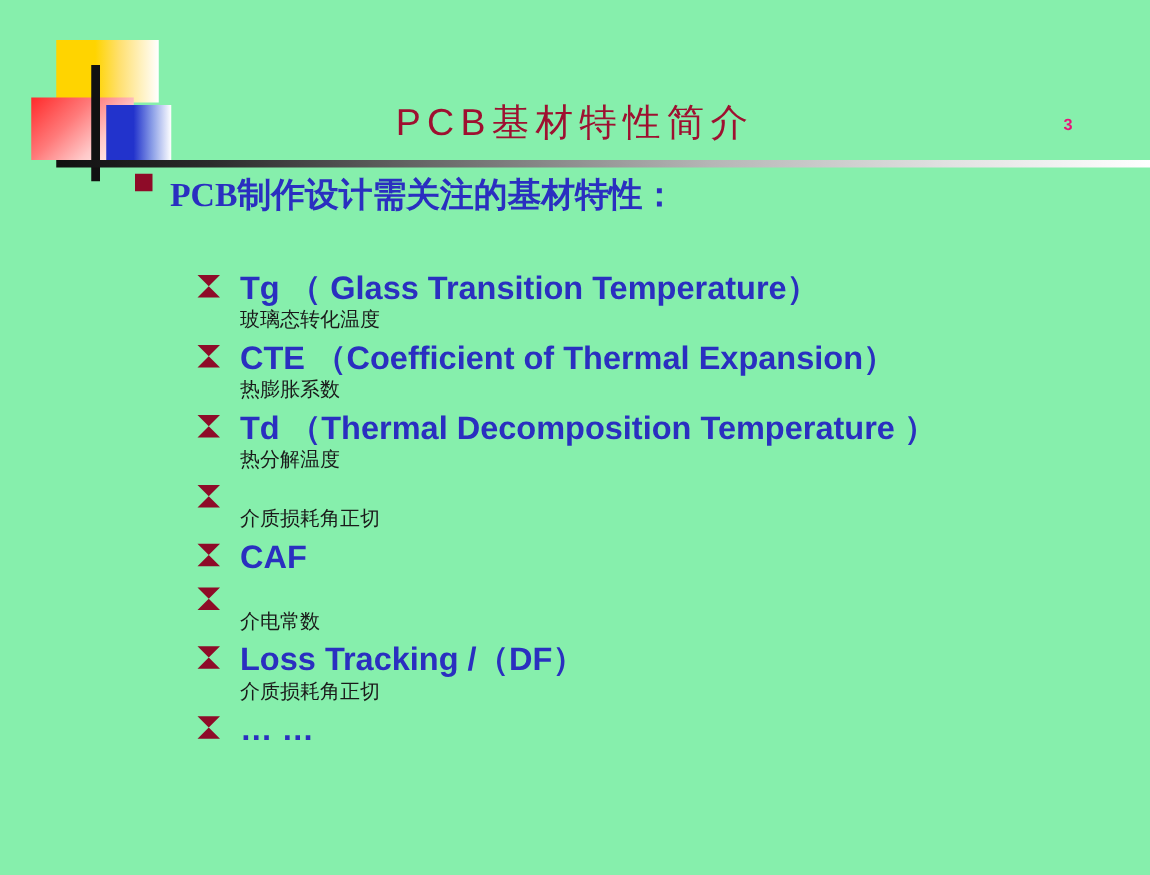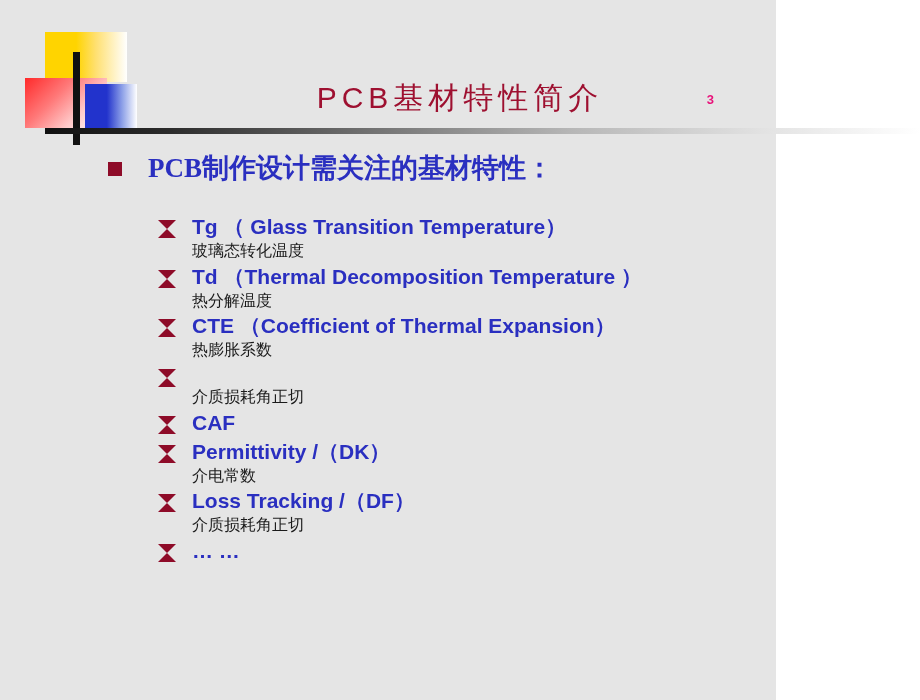--- a/index.html
+++ b/index.html
@@ -11,23 +11,23 @@
     height: 700px;
     background: #ffffff;
     font-family: "Liberation Sans", sans-serif;
     overflow: hidden;
     position: relative;
   }
 
   .slide {
     position: absolute;
     left: 0; top: 0;
-    width: 776px;
+    width: 920px;
     height: 700px;
-    background: #e5e5e5;
+    background: #86efac;
   }
 
   
   .logo-group {
     position: absolute;
     left: 0;
     top: 0;
     width: 300px;
     height: 160px;
   }
@@ -91,24 +91,22 @@
     top: 92px;
     font-size: 13px;
     font-weight: bold;
     color: #E8127A;
   }
 
   
   .heading-row {
     position: absolute;
     left: 108px;
-    top: 150px;
+    top: 138px;
     display: flex;
-    align-items: center;
-    gap: 12px;
   }
   .heading-bullet {
     width: 14px;
     height: 14px;
     background: #8E0B28;
     margin-right: 14px;
     flex: 0 0 auto;
     position: relative;
     top: 1px;
   }
@@ -151,21 +149,21 @@
     left: -9px;
     top: -9px;
     width: 0;
     height: 0;
     border: 9px solid transparent;
     border-bottom-color: #8E0B28;
   }
   .bullet-en {
     font-family: "Liberation Sans", sans-serif;
     font-weight: bold;
-    font-size: 21px;
+    font-size: 26px;
     color: #2A2FC0;
     line-height: 1.28;
     white-space: nowrap;
   }
   .bullet-cn {
     font-family: "Liberation Serif", serif;
     font-size: 16px;
     color: #1a1a1a;
     line-height: 1.3;
     margin-left: 34px;
@@ -199,51 +197,50 @@
       <div class="bullet-main">
         <span class="diamond"></span>
         <span class="bullet-en">Tg  （ Glass Transition Temperature）</span>
       </div>
       <div class="bullet-cn">玻璃态转化温度</div>
     </div>
 
     <div class="bullet-item">
       <div class="bullet-main">
         <span class="diamond"></span>
+        <span class="bullet-en">CTE  （Coefficient of Thermal Expansion）</span>
+      </div>
+      <div class="bullet-cn">热膨胀系数</div>
+    </div>
+
+    <div class="bullet-item">
+      <div class="bullet-main">
+        <span class="diamond"></span>
         <span class="bullet-en">Td  （Thermal Decomposition Temperature ）</span>
       </div>
       <div class="bullet-cn">热分解温度</div>
     </div>
 
     <div class="bullet-item">
       <div class="bullet-main">
         <span class="diamond"></span>
-        <span class="bullet-en">CTE  （Coefficient of Thermal Expansion）</span>
-      </div>
-      <div class="bullet-cn">热膨胀系数</div>
-    </div>
-
-    <div class="bullet-item">
-      <div class="bullet-main">
-        <span class="diamond"></span>
       </div>
       <div class="bullet-cn">介质损耗角正切</div>
     </div>
 
     <div class="bullet-item">
       <div class="bullet-main">
         <span class="diamond"></span>
         <span class="bullet-en">CAF</span>
       </div>
     </div>
 
     <div class="bullet-item">
       <div class="bullet-main">
         <span class="diamond"></span>
-        <span class="bullet-en">Permittivity /（DK）</span>
       </div>
       <div class="bullet-cn">介电常数</div>
     </div>
 
     <div class="bullet-item">
       <div class="bullet-main">
         <span class="diamond"></span>
         <span class="bullet-en">Loss Tracking /（DF）</span>
       </div>
       <div class="bullet-cn">介质损耗角正切</div>

